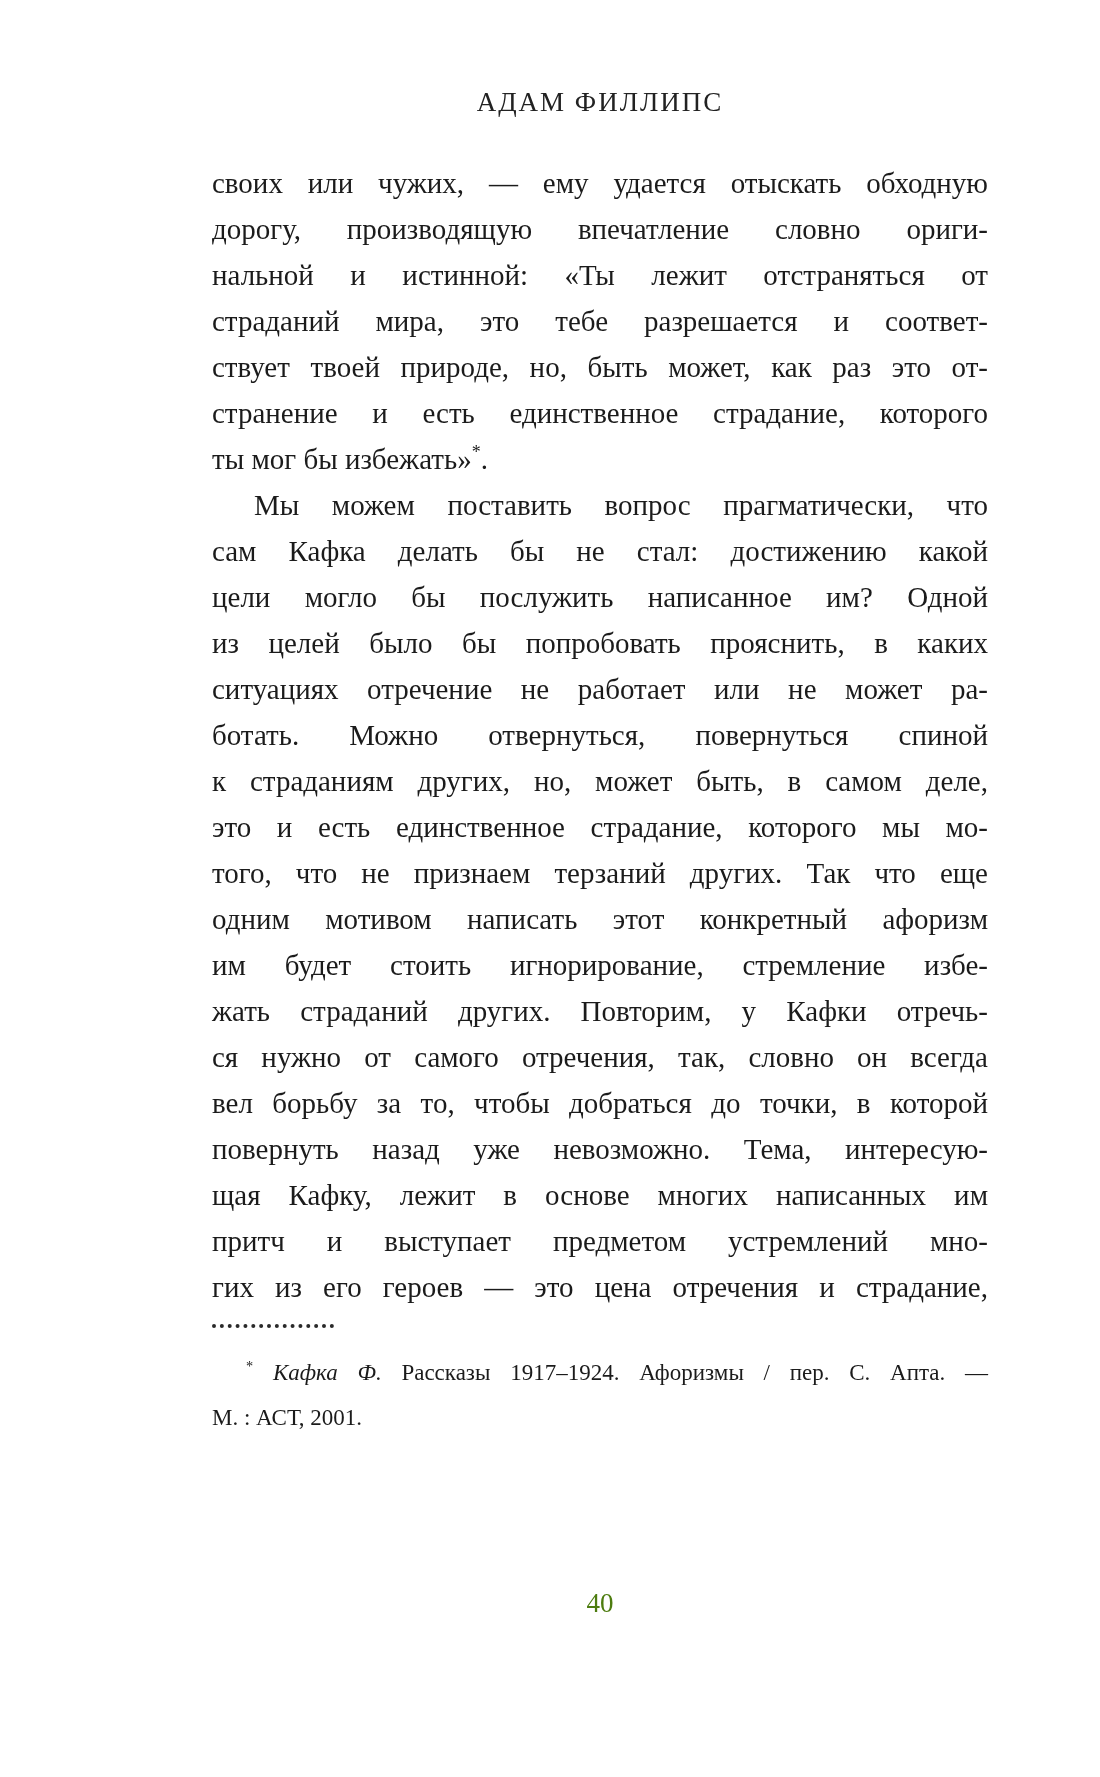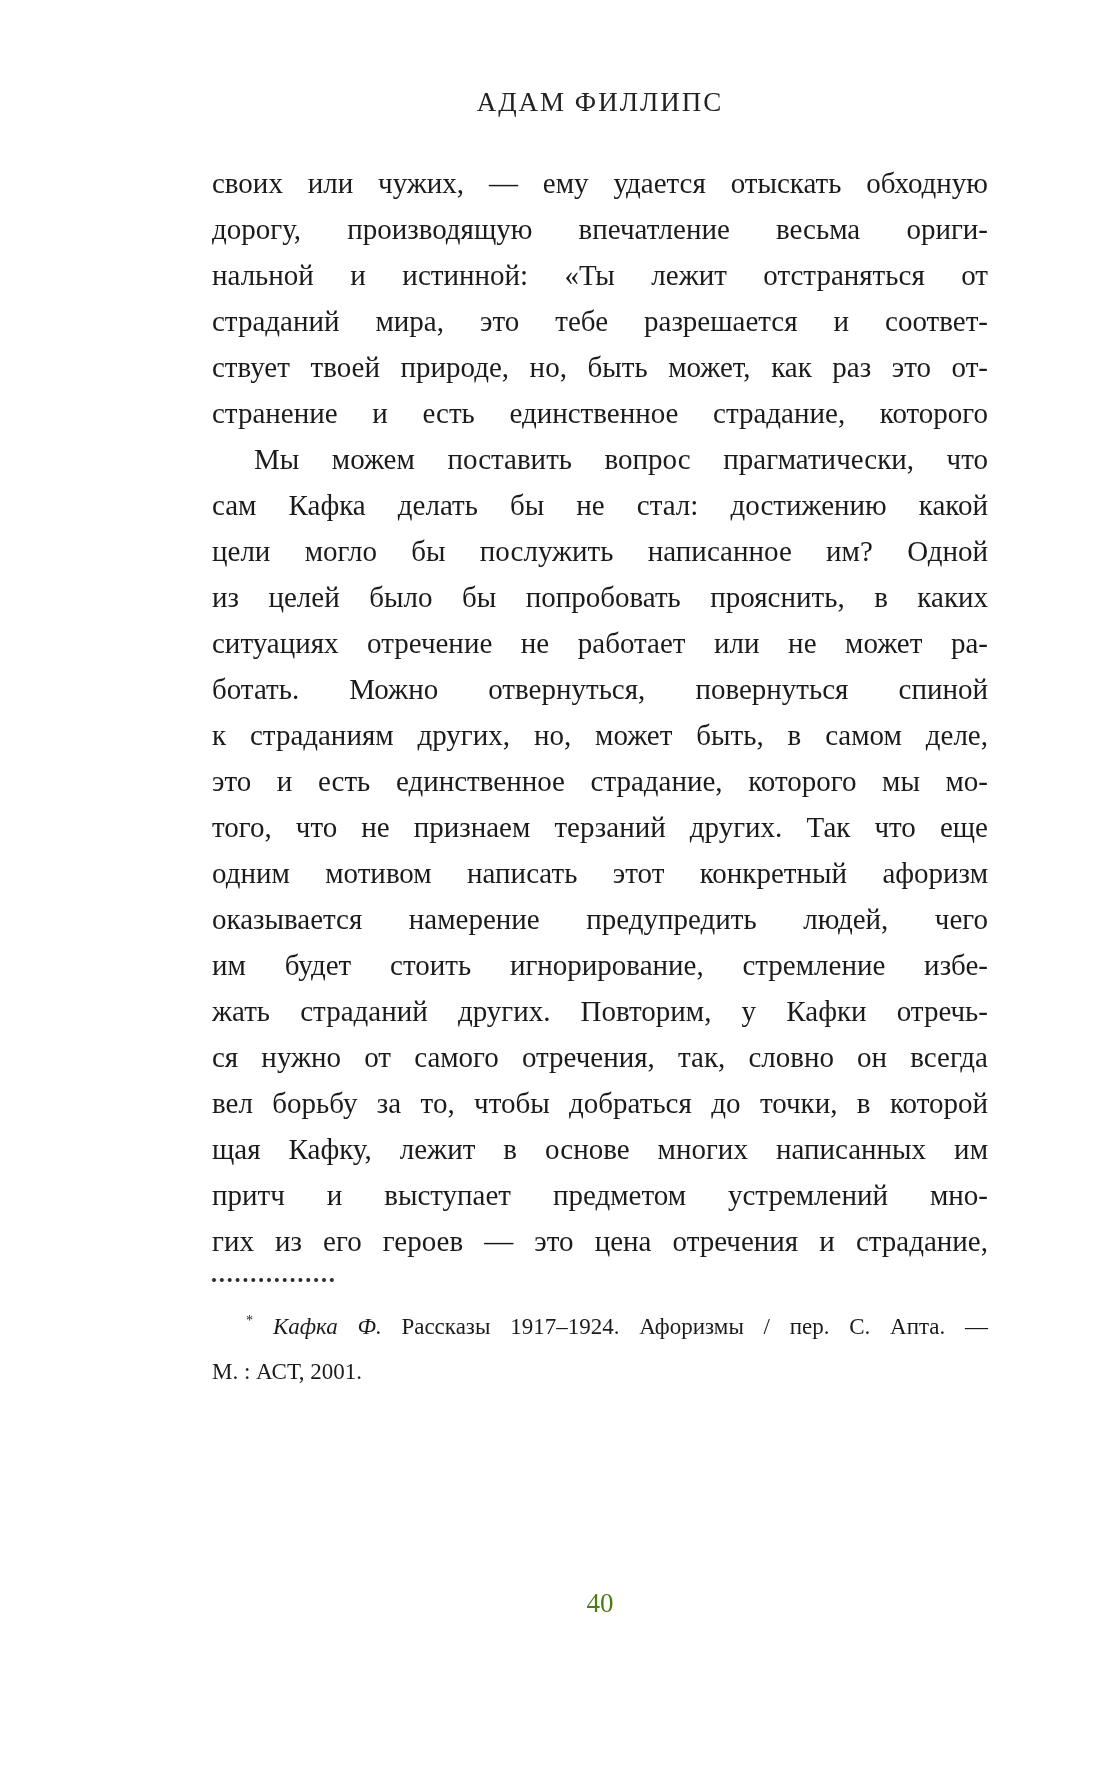--- a/index.html
+++ b/index.html
@@ -81,43 +81,44 @@
 <body>
 
 <div class="page">
 
   <div class="running-head">АДАМ ФИЛЛИПС</div>
 
   <div class="body-text">
 
     <div class="paragraph">
       <div class="line">своих или чужих, — ему удается отыскать обходную</div>
-      <div class="line">дорогу, производящую впечатление весьма ориги-</div>
+      <div class="line">дорогу, производящую впечатление словно ориги-</div>
       <div class="line">нальной и истинной: «Ты лежит отстраняться от</div>
       <div class="line">страданий мира, это тебе разрешается и соответ-</div>
       <div class="line">ствует твоей природе, но, быть может, как раз это от-</div>
       <div class="line">странение и есть единственное страдание, которого</div>
+      <div class="line last"><span>ты мог бы избежать»</span><sup>*</sup><span>.</span></div>
     </div>
 
     <div class="paragraph">
       <div class="line indent">Мы можем поставить вопрос прагматически, что</div>
       <div class="line">сам Кафка делать бы не стал: достижению какой</div>
       <div class="line">цели могло бы послужить написанное им? Одной</div>
       <div class="line">из целей было бы попробовать прояснить, в каких</div>
       <div class="line">ситуациях отречение не работает или не может ра-</div>
       <div class="line">ботать. Можно отвернуться, повернуться спиной</div>
       <div class="line">к страданиям других, но, может быть, в самом деле,</div>
       <div class="line">это и есть единственное страдание, которого мы мо-</div>
       <div class="line">того, что не признаем терзаний других. Так что еще</div>
       <div class="line">одним мотивом написать этот конкретный афоризм</div>
-      <div class="line">оказывается намерение предупредить людей, чего</div>
       <div class="line">им будет стоить игнорирование, стремление избе-</div>
       <div class="line">жать страданий других. Повторим, у Кафки отречь-</div>
       <div class="line">ся нужно от самого отречения, так, словно он всегда</div>
       <div class="line">вел борьбу за то, чтобы добраться до точки, в которой</div>
+      <div class="line">повернуть назад уже невозможно. Тема, интересую-</div>
       <div class="line">щая Кафку, лежит в основе многих написанных им</div>
       <div class="line">притч и выступает предметом устремлений мно-</div>
       <div class="line">гих из его героев — это цена отречения и страдание,</div>
     </div>
 
   </div>
 
   <div class="footnote-sep"></div>
 
   <div class="footnote">

